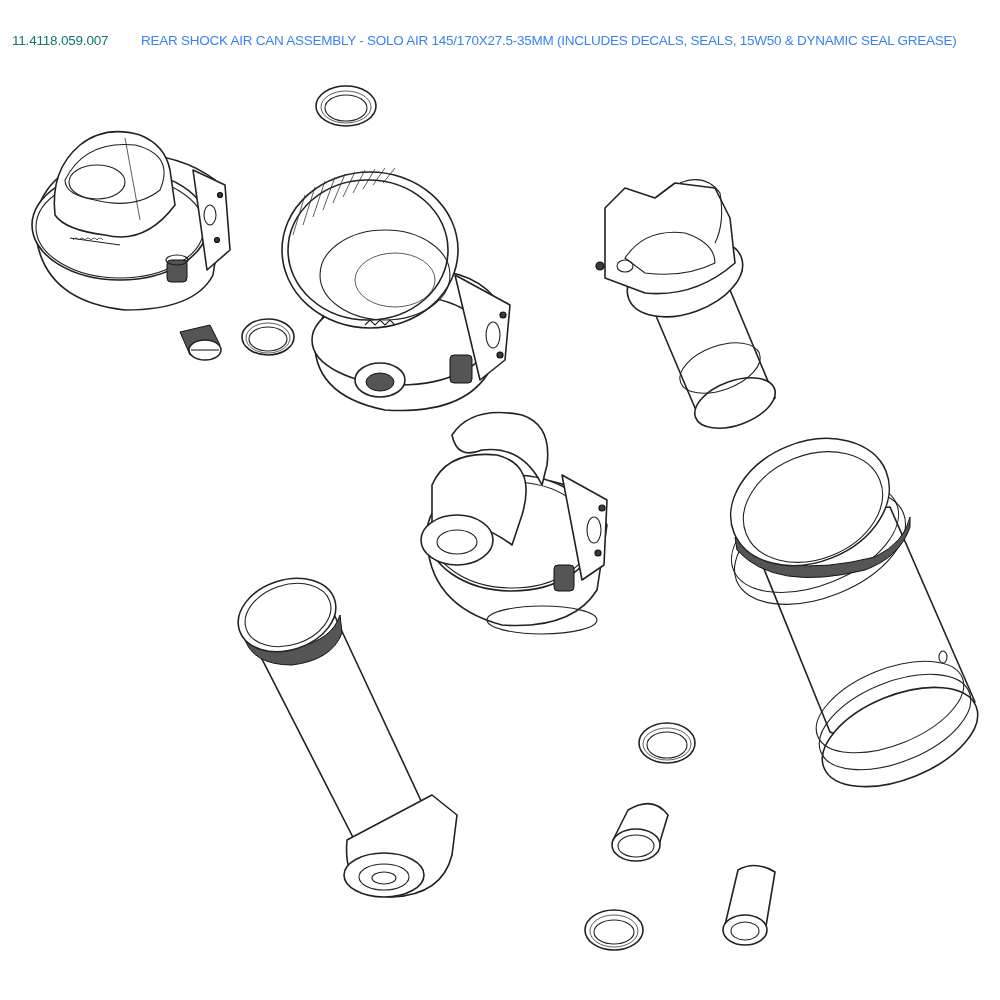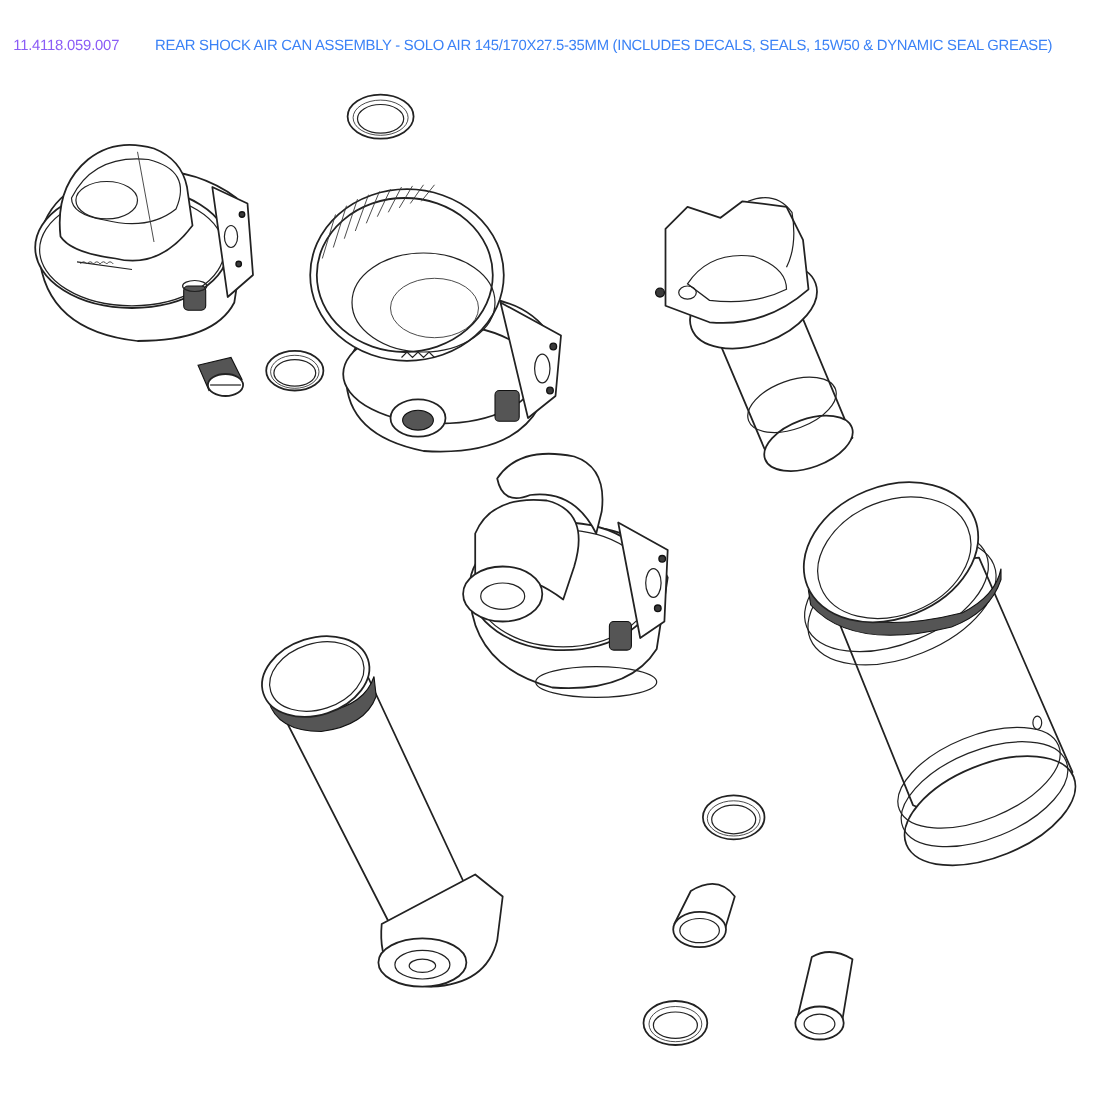--- a/index.html
+++ b/index.html
@@ -1,18 +1,18 @@
 <!DOCTYPE html>
 <html><head>
   <meta charset="utf-8">
   <style>
     html, body { margin: 0; padding: 0; background: #ffffff; }
     body { width: 1000px; height: 1000px; position: relative; overflow: hidden; font-family: "Liberation Sans", sans-serif; }
     .header { position: absolute; top: 33px; left: 0; width: 1000px; height: 24px; }
-    .part-number { position: absolute; left: 12px; top: 0; font-size: 13.5px; color: #8b5cf6; letter-spacing: -0.2px; font-stretch: condensed; }
+    .part-number { position: absolute; left: 12px; top: 0; font-size: 13.5px; color: #0f766e; letter-spacing: -0.2px; font-stretch: condensed; }
     .part-desc { position: absolute; left: 141px; top: 0; font-size: 13.5px; color: #3b82f6; letter-spacing: -0.25px; white-space: nowrap; }
     .diagram { position: absolute; left: 0; top: 0; width: 1000px; height: 1000px; }
     .part { position: absolute; }
     svg { overflow: visible; }
     .ln { fill: #fff; stroke: #222; stroke-width: 1.6; stroke-linejoin: round; stroke-linecap: round; }
     .ln2 { fill: none; stroke: #222; stroke-width: 1.1; }
     .ln3 { fill: none; stroke: #333; stroke-width: 0.8; }
     .dark { fill: #3a3a3a; stroke: #111; stroke-width: 1.2; }
     .knurl { fill: #555; stroke: #111; stroke-width: 1; }
   </style>

